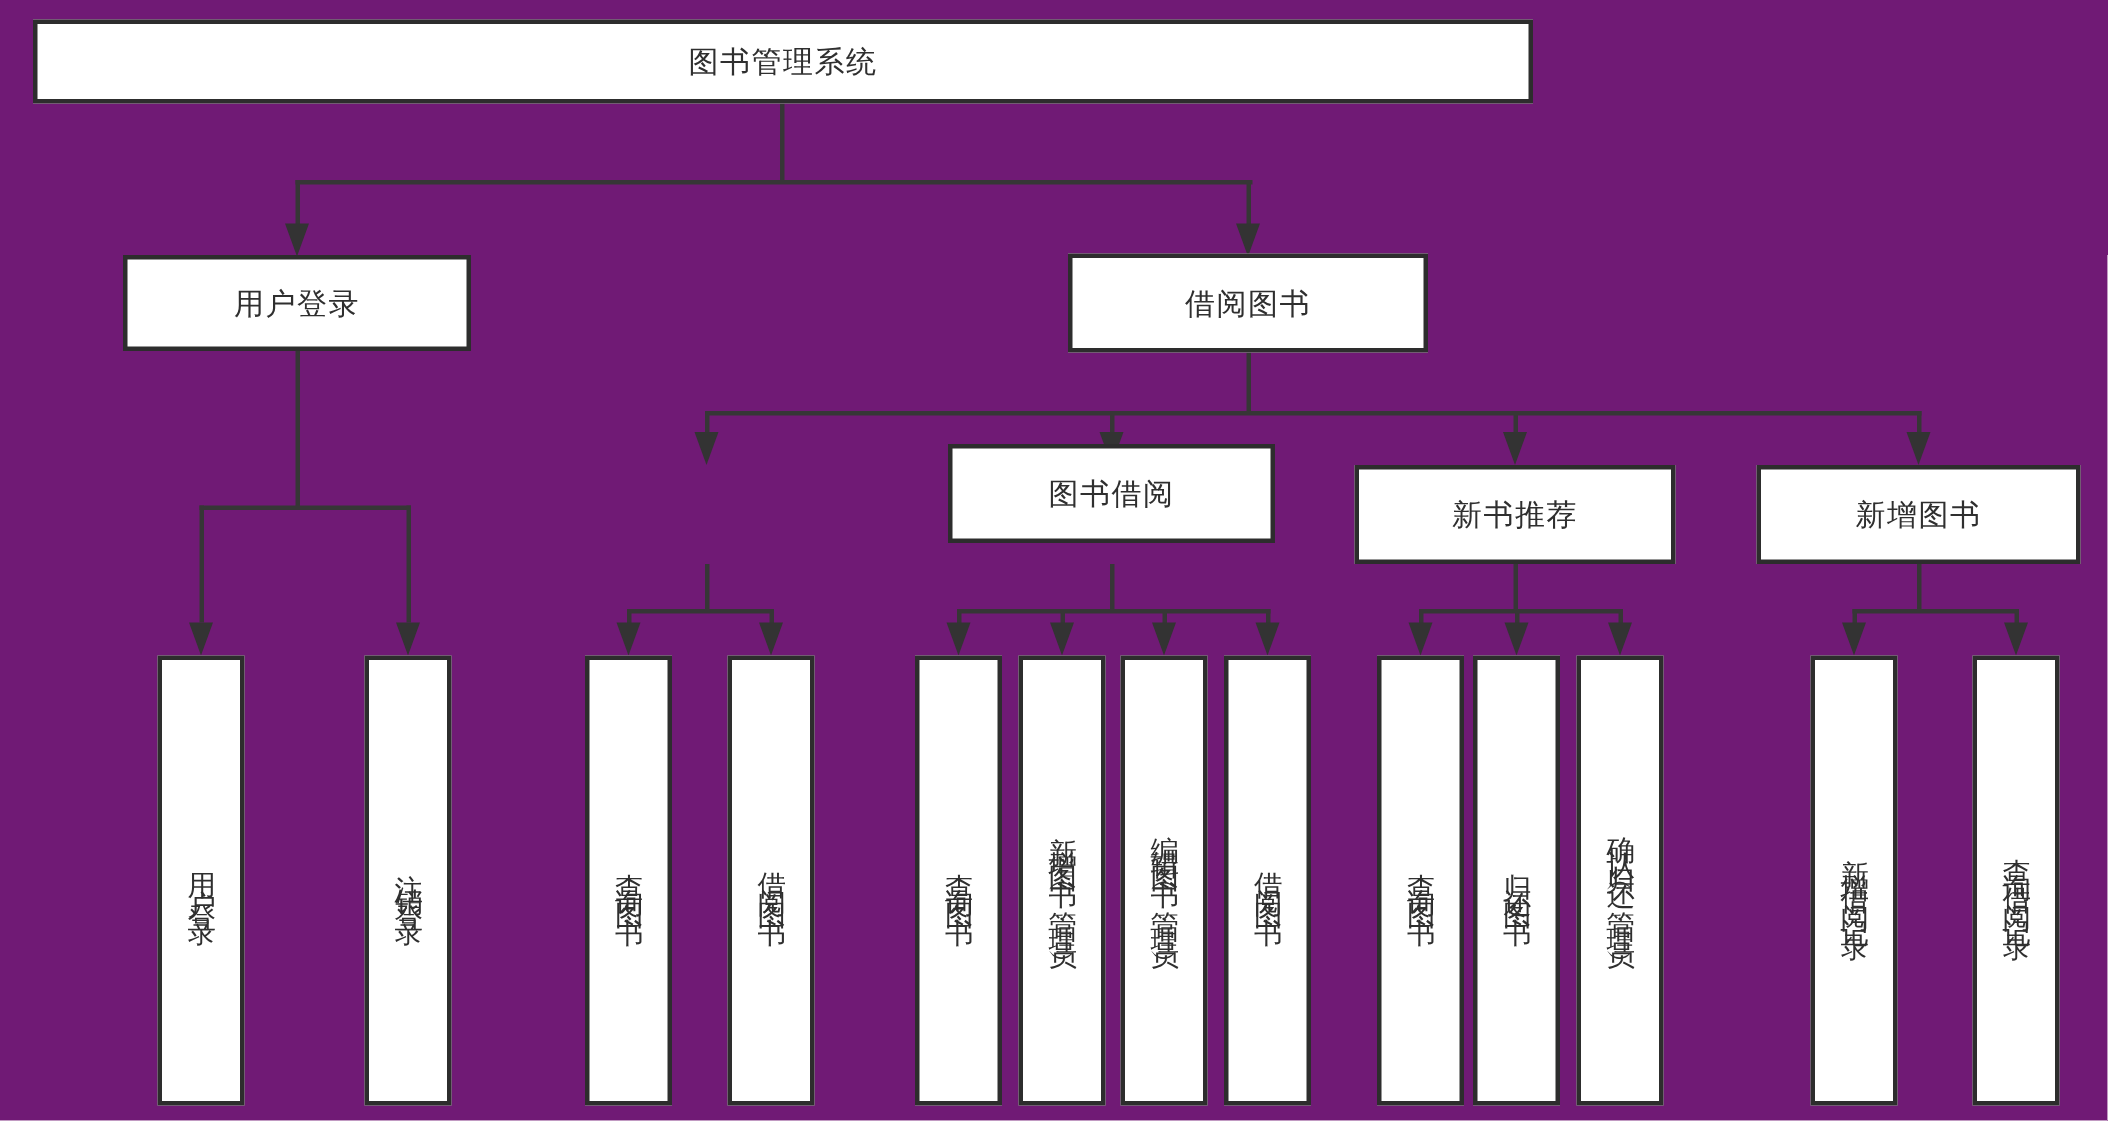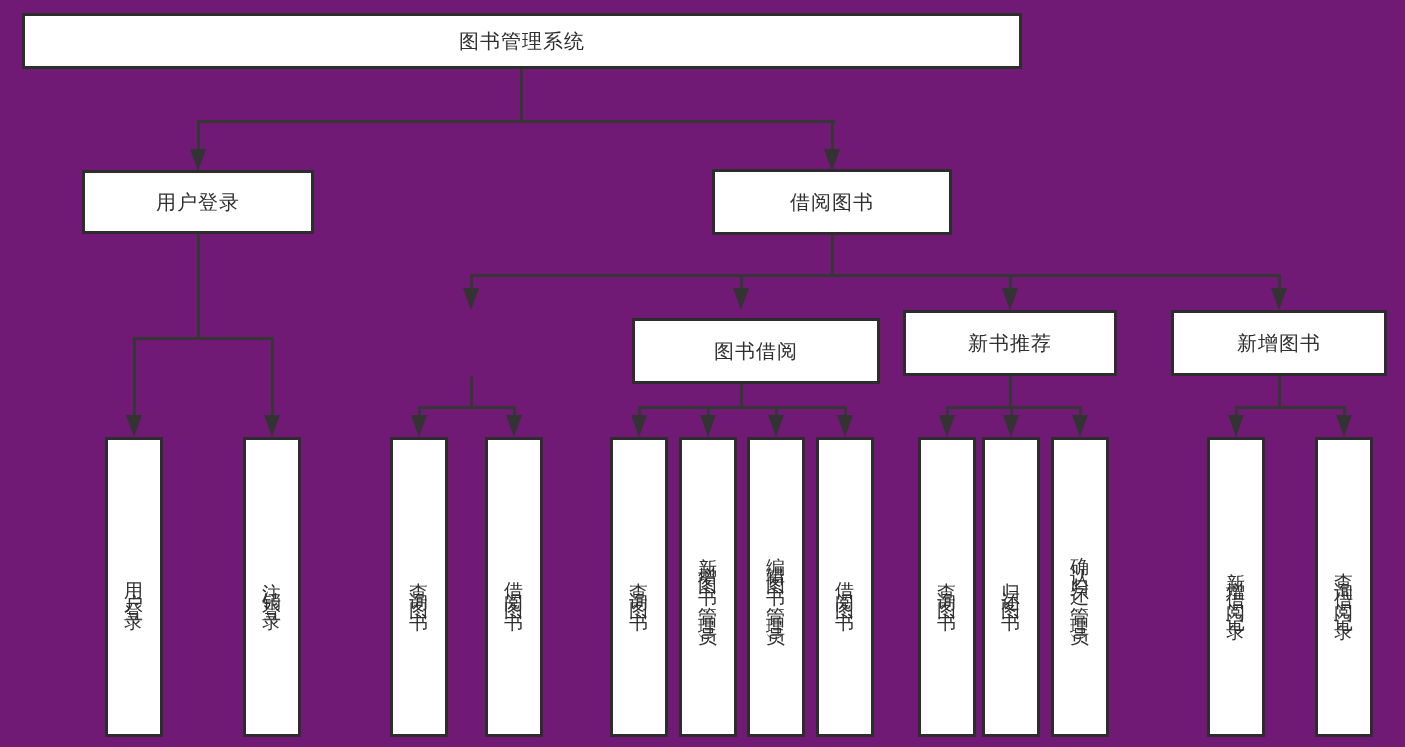--- a/index.html
+++ b/index.html
@@ -81,21 +81,21 @@
   <div class="ln" style="left:470px;top:274px;width:811px;height:3px"></div>
   <div class="ln" style="left:470px;top:274px;width:3px;height:15px"></div>
   <div class="arr" style="left:463px;top:288px"></div>
   <div class="ln" style="left:740px;top:274px;width:3px;height:15px"></div>
   <div class="arr" style="left:733px;top:288px"></div>
   <div class="ln" style="left:1009px;top:274px;width:3px;height:15px"></div>
   <div class="arr" style="left:1002px;top:288px"></div>
   <div class="ln" style="left:1278px;top:274px;width:3px;height:15px"></div>
   <div class="arr" style="left:1271px;top:288px"></div>
 
-  <div class="hbox" style="left:632px;top:318px;width:248px;height:66px">图书借阅</div>
+  <div class="hbox" style="left:632px;top:296px;width:218px;height:66px">图书借阅</div>
   <div class="hbox" style="left:903px;top:310px;width:214px;height:66px">新书推荐</div>
   <div class="hbox" style="left:1171px;top:310px;width:216px;height:66px">新增图书</div>
 
   <div class="ln" style="left:470px;top:376px;width:3px;height:31px"></div>
   <div class="ln" style="left:740px;top:376px;width:3px;height:31px"></div>
   <div class="ln" style="left:1009px;top:376px;width:3px;height:31px"></div>
   <div class="ln" style="left:1278px;top:376px;width:3px;height:31px"></div>
 
   <div class="ln" style="left:418px;top:406px;width:98px;height:3px"></div>
   <div class="ln" style="left:418px;top:406px;width:3px;height:10px"></div>

